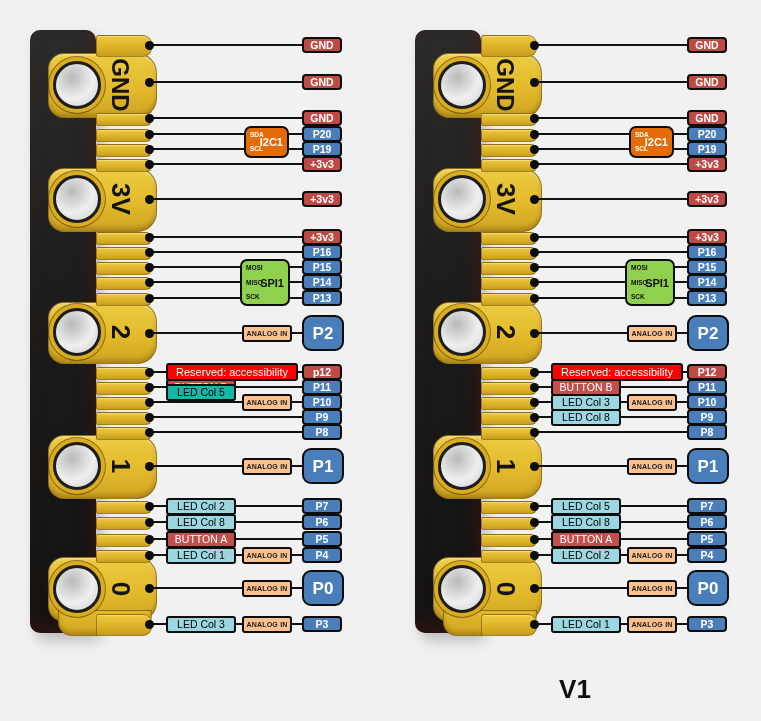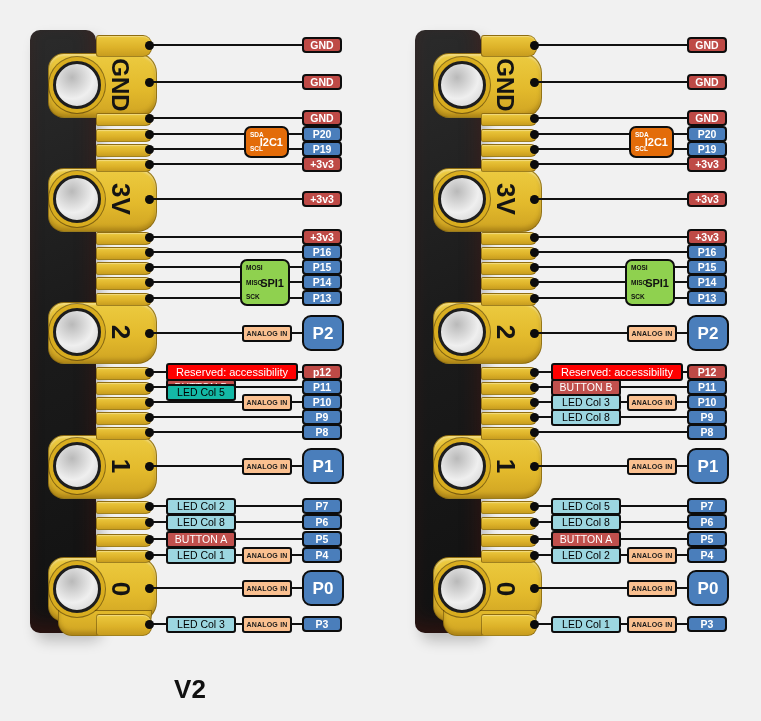--- a/index.html
+++ b/index.html
@@ -180,21 +180,20 @@
         <div class="cpin" style="left: 4px; color: rgb(255, 255, 255); top: 4px;">SDA</div>
         <div class="cpin" style="left: 4px; color: rgb(255, 255, 255); bottom: 4px;">SCL</div>
         <div class="clabel" style="right: 4px; top: 50%; transform: translateY(-50%); color: rgb(255, 255, 255);">I2C1</div>
       </div>
       <div class="chip" style="left: 230px; top: 259px; width: 50px; height: 47px; background: rgb(143, 209, 79);">
         <div class="cpin" style="left: 4px; color: rgb(17, 17, 17); top: 4px;">MOSI</div>
         <div class="cpin" style="left: 4px; color: rgb(17, 17, 17); top: 50%; transform: translateY(-50%);">MISO</div>
         <div class="cpin" style="left: 4px; color: rgb(17, 17, 17); bottom: 4px;">SCK</div>
         <div class="clabel" style="right: 4px; top: 50%; transform: translateY(-50%); color: rgb(17, 17, 17);">SPI1</div>
       </div>
-      <div class="caption">V2</div>
     </div>
     <div class="panel" style="left: 395px;">
       <div class="pcb" style="background: linear-gradient(155deg, rgb(43, 43, 43) 0%, rgb(28, 28, 28) 45%, rgb(17, 17, 17) 100%);"></div>
       <div class="pad" style="top: 53px; height: 63px;"></div>
       <div class="hole" style="left: 43px; top: 60.5px;"></div>
       <div class="pad-label" style="left: 110px; top: 84.5px; font-size: 24px;">GND</div>
       <div class="pad" style="top: 168px; height: 62px;"></div>
       <div class="hole" style="left: 43px; top: 175px;"></div>
       <div class="pad-label" style="left: 110px; top: 199px; font-size: 26px;">3V</div>
       <div class="pad" style="top: 302px; height: 60px;"></div>
@@ -321,14 +320,15 @@
         <div class="cpin" style="left: 4px; color: rgb(255, 255, 255); top: 4px;">SDA</div>
         <div class="cpin" style="left: 4px; color: rgb(255, 255, 255); bottom: 4px;">SCL</div>
         <div class="clabel" style="right: 4px; top: 50%; transform: translateY(-50%); color: rgb(255, 255, 255);">I2C1</div>
       </div>
       <div class="chip" style="left: 230px; top: 259px; width: 50px; height: 47px; background: rgb(143, 209, 79);">
         <div class="cpin" style="left: 4px; color: rgb(17, 17, 17); top: 4px;">MOSI</div>
         <div class="cpin" style="left: 4px; color: rgb(17, 17, 17); top: 50%; transform: translateY(-50%);">MISO</div>
         <div class="cpin" style="left: 4px; color: rgb(17, 17, 17); bottom: 4px;">SCK</div>
         <div class="clabel" style="right: 4px; top: 50%; transform: translateY(-50%); color: rgb(17, 17, 17);">SPI1</div>
       </div>
+      <div class="caption">V1</div>
     </div>
   </div>
 
 </body></html>

